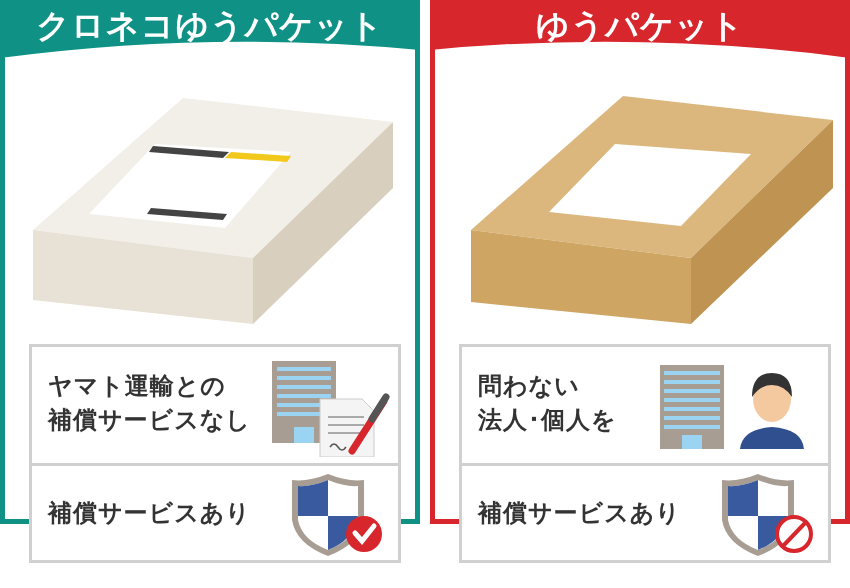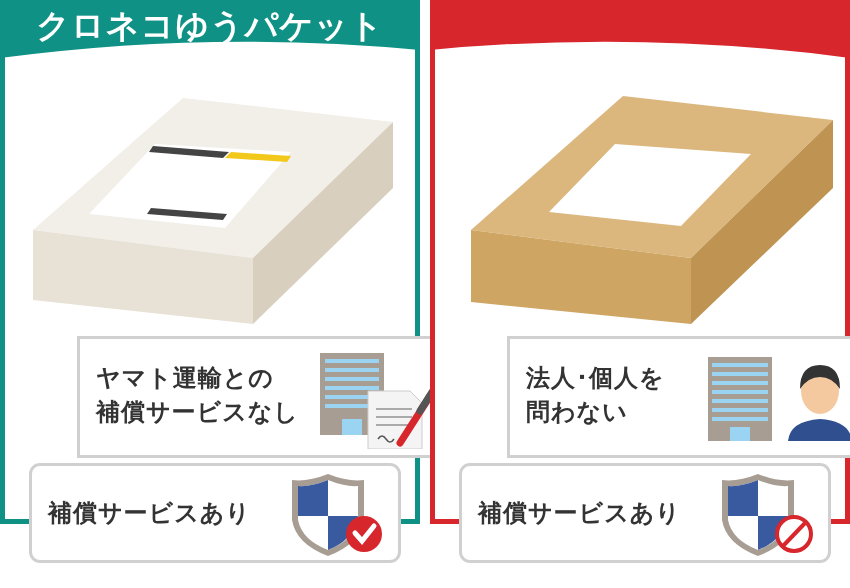--- a/index.html
+++ b/index.html
@@ -7,22 +7,22 @@
          font-family: "DejaVu Sans", "Liberation Sans", sans-serif; }
   .panel { position: absolute; top: 0; height: 524px; box-sizing: border-box; background: #fff; text-decoration: underline; }
   .panel.left  { left: 0;   width: 420px; border: 5px solid #0f9186; border-top: none; }
   .panel.right { left: 430px; width: 420px; border: 5px solid #d7262c; border-top: none; }
   .header { position: absolute; left: -5px; right: -5px; top: 0; height: 64px; }
   .header svg { position: absolute; left: 0; top: 0; width: 100%; height: 64px; }
   .header-title { position: absolute; left: 0; right: 0; top: 6px; text-align: center;
                   color: #fff; font-weight: bold; font-size: 33px; letter-spacing: 1px; line-height: 40px; }
   .box-art { position: absolute; left: 20px; top: 90px; width: 380px; height: 250px; }
   .card { position: absolute; left: 24px; width: 372px; border: 3px solid #d0d0d0; background: #fff; box-sizing: border-box; }
-  .card.top { top: 336px; height: 122px; margin-left: 48px; }
-  .card.bottom { top: 463px; height: 100px; border-radius: 11px; }
+  .card.top { top: 344px; height: 122px; }
+  .card.bottom { top: 463px; height: 100px; }
   .card-text { position: absolute; left: 16px; color: #333; font-weight: bold; font-size: 24px; line-height: 34px; letter-spacing: 1px; }
   .card.top .card-text { top: 22px; }
   .card.bottom .card-text { top: 30px; }
   .icon { position: absolute; }
 </style>
 </head>
 <body>
 
 <div class="panel left">
   <div class="header">
@@ -81,33 +81,34 @@
       <path d="M65 63 L72 71 L84 56" stroke="#fff" stroke-width="5" fill="none" stroke-linecap="round"></path>
     </svg>
   </div>
 </div>
 
 <div class="panel right">
   <div class="header">
     <svg viewBox="0 0 420 64" preserveAspectRatio="none">
       <path d="M0 0 H420 V58 Q210 30 0 50 Z" fill="#d7262c"></path>
     </svg>
+    <div class="header-title">ゆうパケット</div>
   </div>
 
   <svg class="box-art" viewBox="0 0 380 250">
     <polygon points="168,6 378,30 236,168 16,140" fill="#dbb77d"></polygon>
     <polygon points="16,140 236,168 236,234 16,212" fill="#cfa563"></polygon>
     <polygon points="236,168 378,30 378,98 236,234" fill="#bf9452"></polygon>
     <polygon points="160,54 296,64 226,136 94,122" fill="#ffffff"></polygon>
   </svg>
 
   <div class="card top">
     <div class="card-text">
+      <div>問わない</div>
       <div>法人･個人を</div>
-      <div>問わない</div>
     </div>
     <svg class="icon" style="left:198px;top:16px;" width="160" height="90" viewBox="0 0 160 90">
       <rect x="0" y="2" width="64" height="84" fill="#a89d92"></rect>
       <g fill="#9bd3f2">
         <rect x="4" y="8" width="56" height="4"></rect>
           <rect x="4" y="17" width="56" height="4"></rect>
         <rect x="4" y="26" width="56" height="4"></rect>
           <rect x="4" y="35" width="56" height="4"></rect>
         <rect x="4" y="44" width="56" height="4"></rect>
           <rect x="4" y="53" width="56" height="4"></rect>

